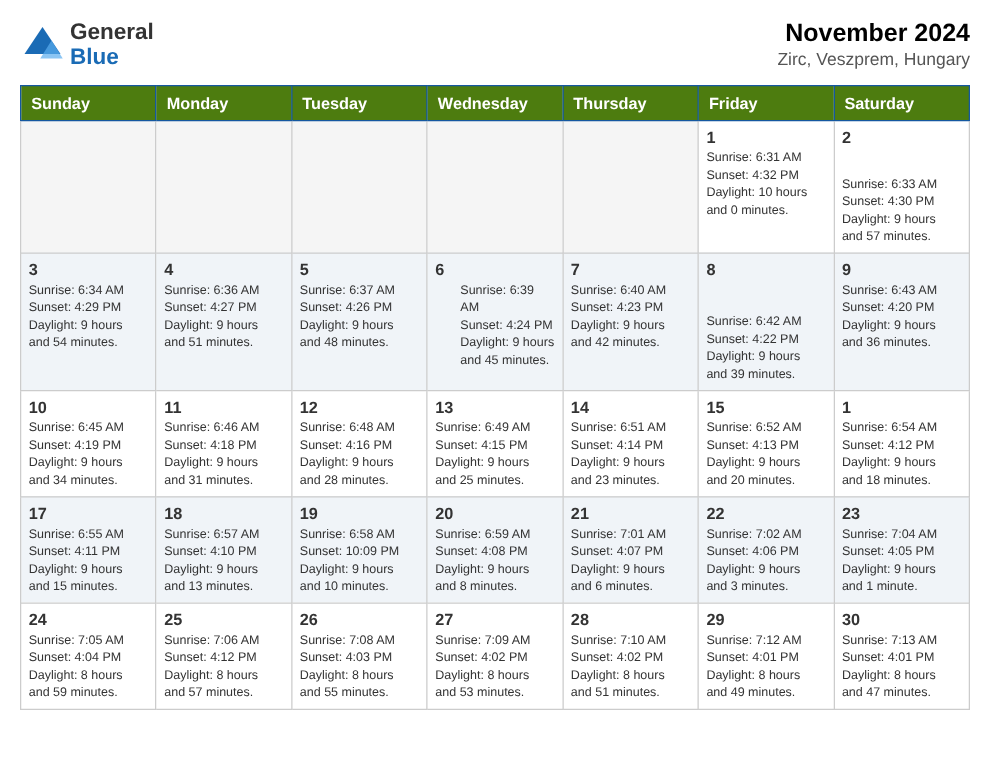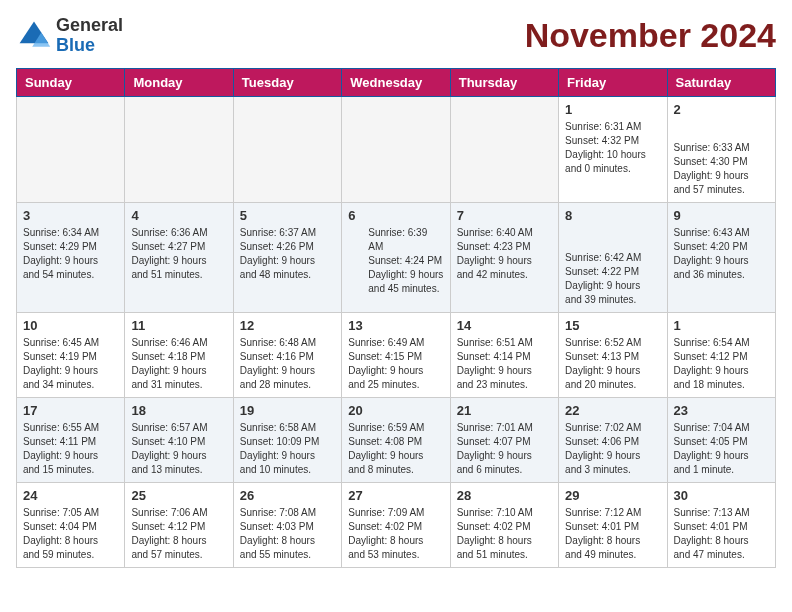--- a/index.html
+++ b/index.html
@@ -29,35 +29,35 @@
     .logo-text .general { color: #333; }
     .logo-text .blue { color: #1a6bb5; }
     .logo-icon {
       width: 36px;
       height: 36px;
     }
     .title-block {
       text-align: right;
     }
     .month-title {
-      font-size: 34px;
+      font-size: 20px;
       font-weight: bold;
-      color: #7f1d1d;
+      color: #000000;
     }
     .location {
       font-size: 14px;
       color: #555;
     }
     .calendar {
       width: 100%;
       border-collapse: collapse;
       border: 1px solid #ccc;
     }
     .calendar th {
-      background: #be185d;
+      background: #4d7c0f;
       color: #fff;
       text-align: left;
       padding: 6px 8px;
       font-size: 13px;
       border: 1px solid #1558a0;
     }
     .calendar td {
       vertical-align: top;
       border: 1px solid #ccc;
       padding: 5px 6px;
@@ -97,20 +97,21 @@
       <polygon points="20,4 36,28 4,28" fill="#1a6bb5"></polygon>
       <polygon points="28,16 38,32 18,32" fill="#5aacee" opacity="0.7"></polygon>
     </svg>
     <div class="logo-text">
       <span class="general">General</span><br>
       <span class="blue">Blue</span>
     </div>
   </div>
   <div class="title-block">
     <div class="month-title">November 2024</div>
+    <div class="location">Zirc, Veszprem, Hungary</div>
   </div>
 </div>
 
 <table class="calendar">
   <thead>
     <tr>
     <th>Sunday</th>
         <th>Monday</th>
         <th>Tuesday</th>
         <th>Wednesday</th>

